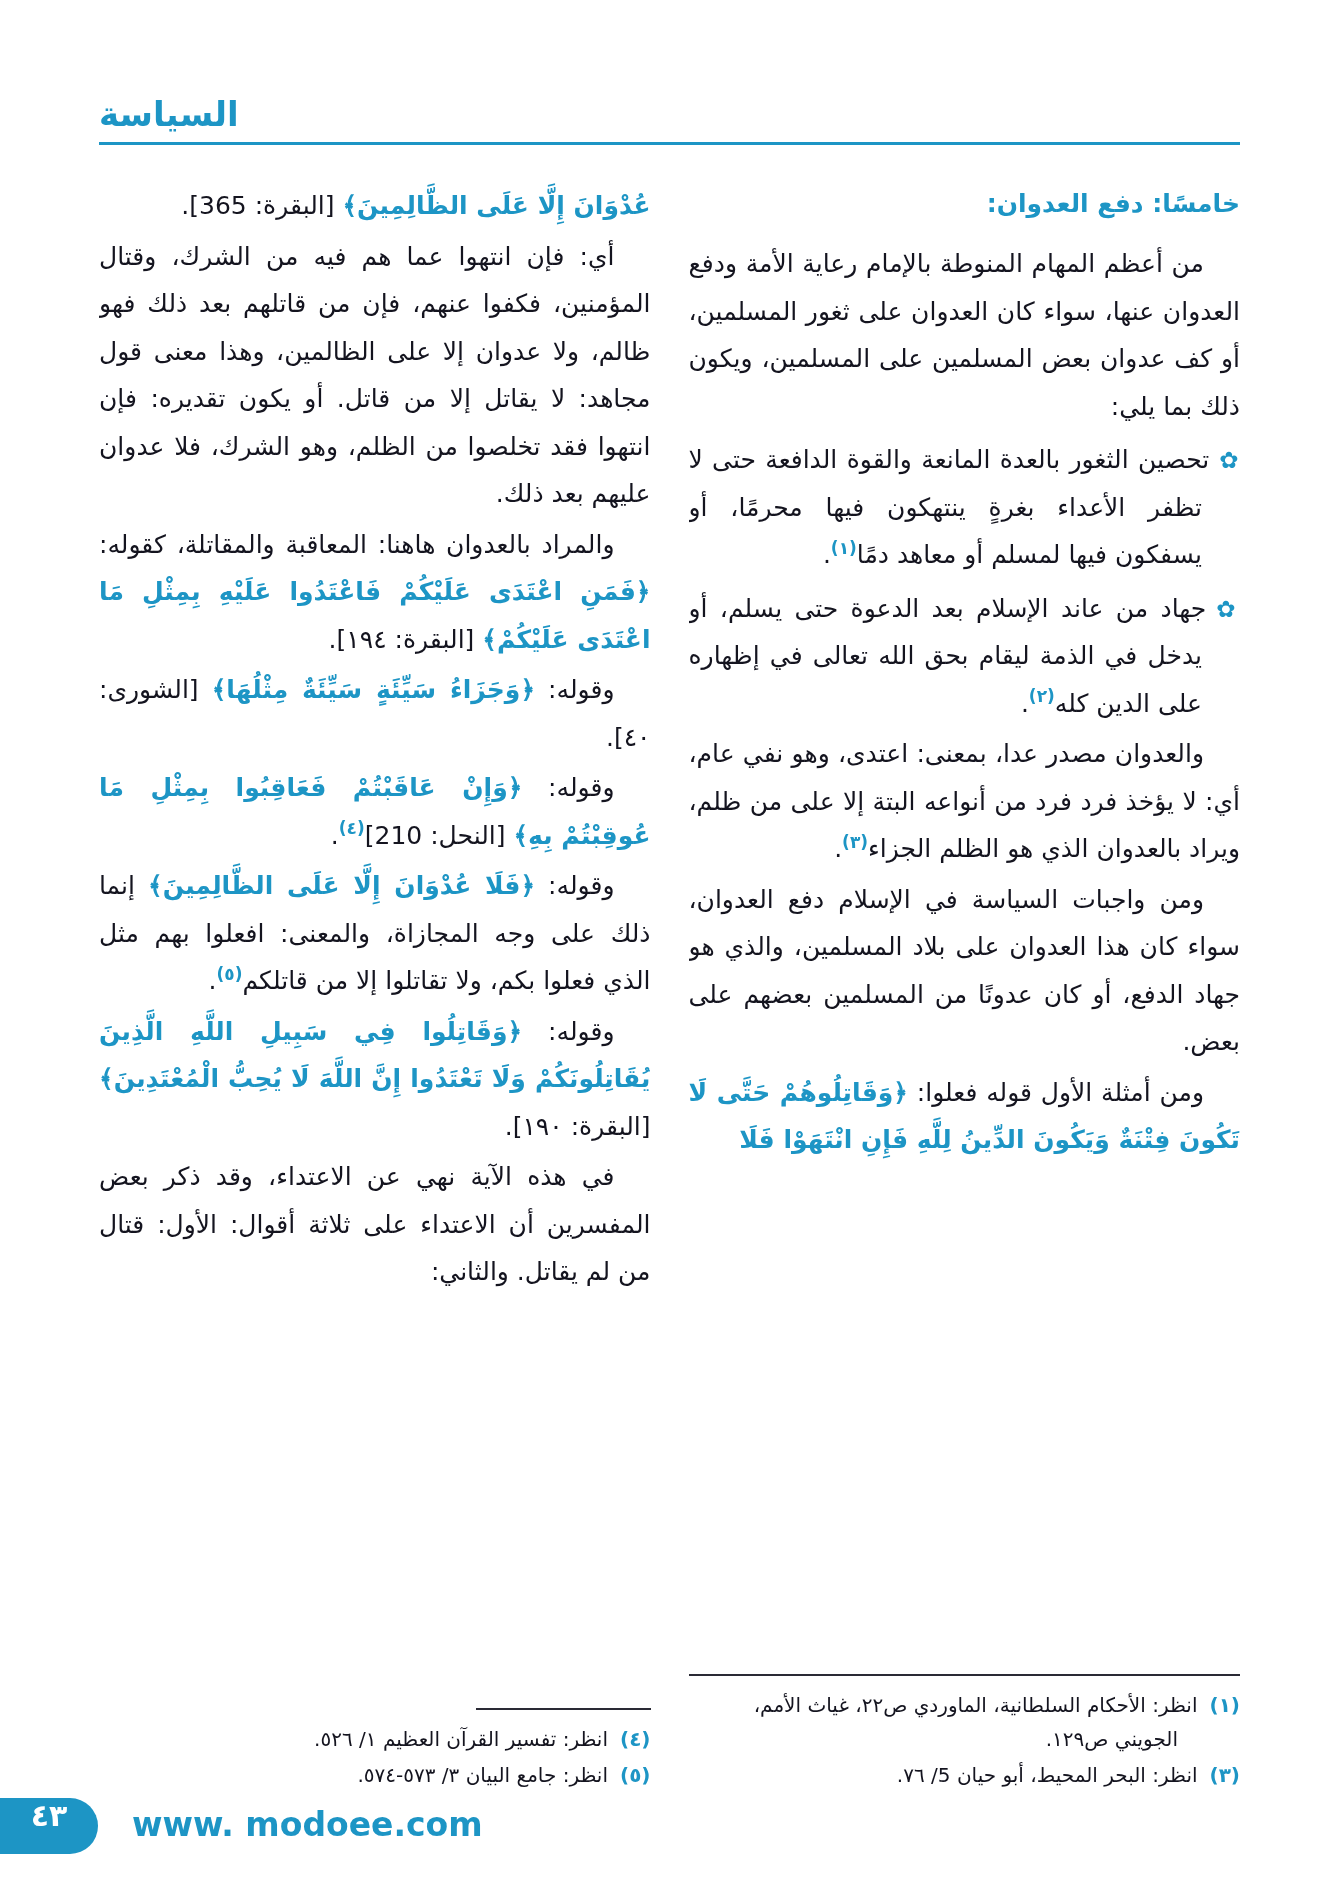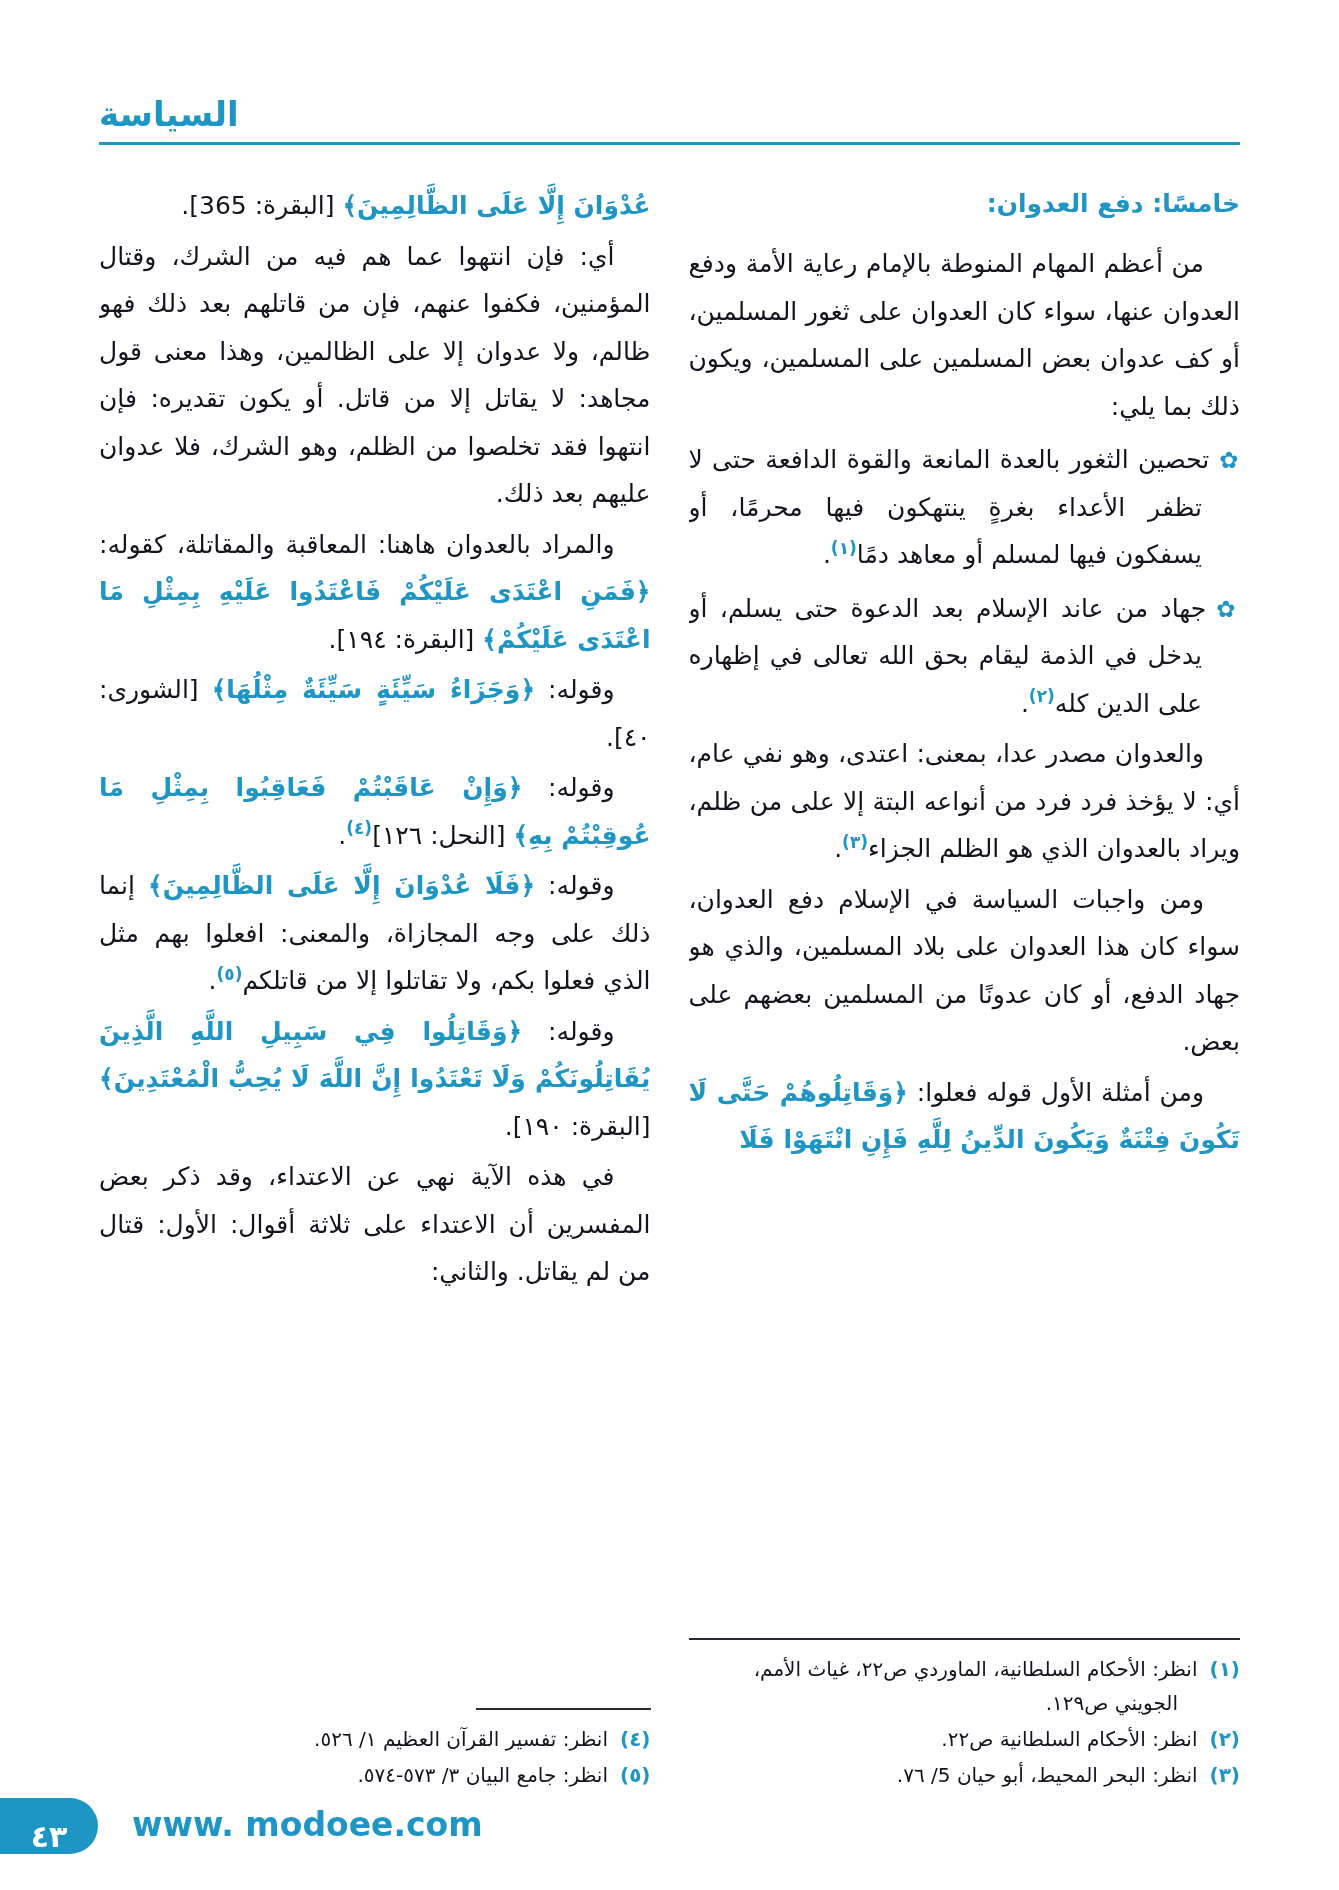--- a/index.html
+++ b/index.html
@@ -59,21 +59,21 @@
     font-size:20px; line-height:1.7; text-align:right;
     padding-right:62px; text-indent:-62px; margin-bottom:2px;
   }
   .fn-num { color:#1d95c5; font-weight:bold; margin-left:12px; }
   .fn-text { color:#14141f; }
 
   
   .page-tab {
     position:absolute; left:0; bottom:36px; width:98px; height:56px;
     background:#1d95c5; border-radius:0 28px 28px 0;
-    display:flex; align-items:flex-end; justify-content:center;
+    display:flex; align-items:flex-start; justify-content:center;
     color:#ffffff; font-size:30px; font-weight:bold; direction:ltr;
   }
   .website {
     position:absolute; left:132px; bottom:46px;
     color:#1d95c5; font-size:33px; font-weight:bold; direction:ltr;
   }
 </style>
 </head>
 <body>
 
@@ -93,33 +93,32 @@
           <p class="para bullet"><span class="bullet-glyph">✿</span><span class="seg-body">تحصين الثغور بالعدة المانعة والقوة الدافعة حتى لا تظفر الأعداء بغرةٍ ينتهكون فيها محرمًا، أو يسفكون فيها لمسلم أو معاهد دمًا</span><span class="seg-fn">(١)</span><span class="seg-body">.</span></p>
           <p class="para bullet"><span class="bullet-glyph">✿</span><span class="seg-body">جهاد من عاند الإسلام بعد الدعوة حتى يسلم، أو يدخل في الذمة ليقام بحق الله تعالى في إظهاره على الدين كله</span><span class="seg-fn">(٢)</span><span class="seg-body">.</span></p>
           <p class="para indent"><span class="seg-body">والعدوان مصدر عدا، بمعنى: اعتدى، وهو نفي عام، أي: لا يؤخذ فرد فرد من أنواعه البتة إلا على من ظلم، ويراد بالعدوان الذي هو الظلم الجزاء</span><span class="seg-fn">(٣)</span><span class="seg-body">.</span></p>
           <p class="para indent"><span class="seg-body">ومن واجبات السياسة في الإسلام دفع العدوان، سواء كان هذا العدوان على بلاد المسلمين، والذي هو جهاد الدفع، أو كان عدونًا من المسلمين بعضهم على بعض.</span></p>
           <p class="para indent"><span class="seg-body">ومن أمثلة الأول قوله فعلوا: </span><span class="seg-quran">﴿وَقَاتِلُوهُمْ حَتَّى لَا تَكُونَ فِتْنَةٌ وَيَكُونَ الدِّينُ لِلَّهِ فَإِنِ انْتَهَوْا فَلَا</span></p>
         </div>
       <div class="footnotes-block">
         <div class="fn-rule full"></div>
         <div class="footnotes">
             <div class="footnote"><span class="fn-num">(١)</span><span class="fn-text">انظر: الأحكام السلطانية، الماوردي ص٢٢، غياث الأمم، الجويني ص١٢٩.</span></div>
-            <div class="footnote"><span class="fn-num">(٢)</span><span class="fn-text">انظر: الأحكام السلطانية ص٢٢.</span></div>
             <div class="footnote"><span class="fn-num">(٣)</span><span class="fn-text">انظر: البحر المحيط، أبو حيان 5/ ٧٦.</span></div>
           </div>
       </div>
     </section>
 
     <section class="col">
       <div class="paras">
           <p class="para"><span class="seg-quran">عُدْوَانَ إِلَّا عَلَى الظَّالِمِينَ﴾</span><span class="seg-ref"> [البقرة: 365].</span></p>
           <p class="para indent"><span class="seg-body">أي: فإن انتهوا عما هم فيه من الشرك، وقتال المؤمنين، فكفوا عنهم، فإن من قاتلهم بعد ذلك فهو ظالم، ولا عدوان إلا على الظالمين، وهذا معنى قول مجاهد: لا يقاتل إلا من قاتل. أو يكون تقديره: فإن انتهوا فقد تخلصوا من الظلم، وهو الشرك، فلا عدوان عليهم بعد ذلك.</span></p>
           <p class="para indent"><span class="seg-body">والمراد بالعدوان هاهنا: المعاقبة والمقاتلة، كقوله: </span><span class="seg-quran">﴿فَمَنِ اعْتَدَى عَلَيْكُمْ فَاعْتَدُوا عَلَيْهِ بِمِثْلِ مَا اعْتَدَى عَلَيْكُمْ﴾</span><span class="seg-ref"> [البقرة: ١٩٤].</span></p>
           <p class="para indent"><span class="seg-body">وقوله: </span><span class="seg-quran">﴿وَجَزَاءُ سَيِّئَةٍ سَيِّئَةٌ مِثْلُهَا﴾</span><span class="seg-ref"> [الشورى: ٤٠].</span></p>
-          <p class="para indent"><span class="seg-body">وقوله: </span><span class="seg-quran">﴿وَإِنْ عَاقَبْتُمْ فَعَاقِبُوا بِمِثْلِ مَا عُوقِبْتُمْ بِهِ﴾</span><span class="seg-ref"> [النحل: ١٢٦]</span><span class="seg-fn">(٤)</span><span class="seg-body">.</span></p>
+          <p class="para indent"><span class="seg-body">وقوله: </span><span class="seg-quran">﴿وَإِنْ عَاقَبْتُمْ فَعَاقِبُوا بِمِثْلِ مَا عُوقِبْتُمْ بِهِ﴾</span><span class="seg-ref"> [النحل: 210]</span><span class="seg-fn">(٤)</span><span class="seg-body">.</span></p>
           <p class="para indent"><span class="seg-body">وقوله: </span><span class="seg-quran">﴿فَلَا عُدْوَانَ إِلَّا عَلَى الظَّالِمِينَ﴾</span><span class="seg-body"> إنما ذلك على وجه المجازاة، والمعنى: افعلوا بهم مثل الذي فعلوا بكم، ولا تقاتلوا إلا من قاتلكم</span><span class="seg-fn">(٥)</span><span class="seg-body">.</span></p>
           <p class="para indent"><span class="seg-body">وقوله: </span><span class="seg-quran">﴿وَقَاتِلُوا فِي سَبِيلِ اللَّهِ الَّذِينَ يُقَاتِلُونَكُمْ وَلَا تَعْتَدُوا إِنَّ اللَّهَ لَا يُحِبُّ الْمُعْتَدِينَ﴾</span><span class="seg-ref"> [البقرة: ١٩٠].</span></p>
           <p class="para indent"><span class="seg-body">في هذه الآية نهي عن الاعتداء، وقد ذكر بعض المفسرين أن الاعتداء على ثلاثة أقوال: الأول: قتال من لم يقاتل. والثاني:</span></p>
         </div>
       <div class="footnotes-block">
         <div class="fn-rule short"></div>
         <div class="footnotes">
             <div class="footnote"><span class="fn-num">(٤)</span><span class="fn-text">انظر: تفسير القرآن العظيم ١/ ٥٢٦.</span></div>
             <div class="footnote"><span class="fn-num">(٥)</span><span class="fn-text">انظر: جامع البيان ٣/ ٥٧٣-٥٧٤.</span></div>
           </div>

